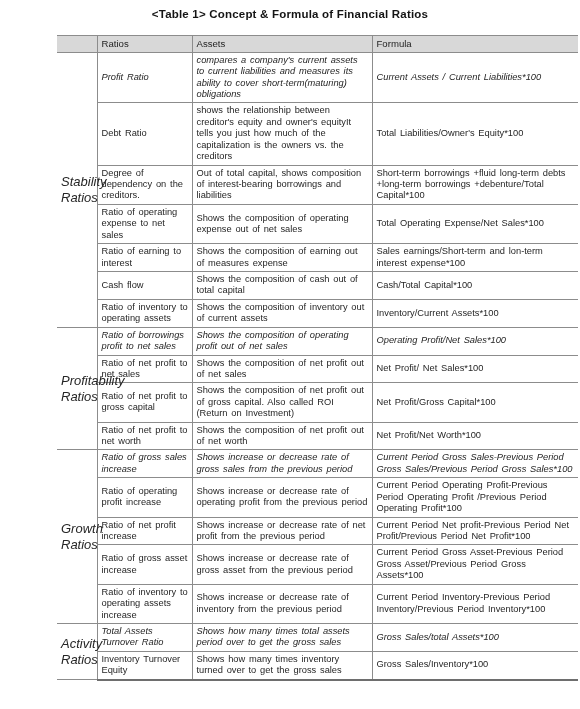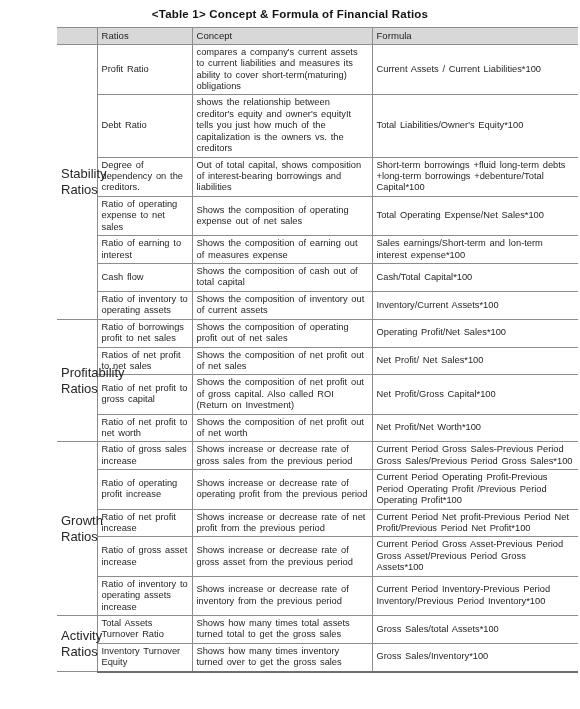--- a/index.html
+++ b/index.html
@@ -23,21 +23,21 @@
   .table-title {
     text-align: center;
     font-size: 11.5px;
     font-weight: bold;
     letter-spacing: 0.2px;
     color: #141414;
     padding-top: 8px;
     padding-bottom: 7px;
   }
   .table-wrap {
-    margin: 0 auto;
+    margin: 8px auto;
     width: 521px;
     padding-left: 55px;
     box-sizing: content-box;
   }
   table.ratios {
     border-collapse: collapse;
     width: 521px;
     table-layout: fixed;
     font-size: 9.3px;
     color: #262626;
@@ -77,21 +77,21 @@
   td.group-cell {
     text-align: center;
     border-left: none;
     border-right: 1px solid #8c8c8c;
     font-size: 13px;
     line-height: 1.9;
     padding: 2px 1px;
   }
   td.group-cell .g-line { display: block; }
 
-  tr.section-start > td { border-top: 1.6px solid #707070; }
+  tr.section-start > td { border-top: 1.6px solid #707070; font-style: italic; }
   tr.last-row > td { border-bottom: 2px solid #6e6e6e; }
 
   td.cell-concept, td.cell-formula, td.cell-ratio {
     vertical-align: middle;
   }
 </style>
 </head>
 <body>
 
 <div class="page">
@@ -103,21 +103,21 @@
       <colgroup>
         <col class="c-group">
         <col class="c-ratio">
         <col class="c-concept">
         <col class="c-formula">
       </colgroup>
       <thead>
         <tr>
           <th class="head-blank"></th>
           <th>Ratios</th>
-          <th>Concept</th>
+          <th>Assets</th>
           <th>Formula</th>
         </tr>
       </thead>
       <tbody id="table-body">
           <tr class="section-start">
             <td class="group-cell" rowspan="7">
               <span class="g-line">Stability</span>
               <span class="g-line">Ratios</span>
             </td>
             <td class="cell-ratio">Profit Ratio</td>
@@ -157,21 +157,21 @@
           <tr class="section-start">
             <td class="group-cell" rowspan="4">
               <span class="g-line">Profitability</span>
               <span class="g-line">Ratios</span>
             </td>
             <td class="cell-ratio">Ratio of borrowings profit to net sales</td>
             <td class="cell-concept">Shows the composition of operating profit out of net sales</td>
             <td class="cell-formula">Operating Profit/Net Sales*100</td>
           </tr>
           <tr>
-            <td class="cell-ratio">Ratios of net profit to net sales</td>
+            <td class="cell-ratio">Ratio of net profit to net sales</td>
             <td class="cell-concept">Shows the composition of net profit out of net sales</td>
             <td class="cell-formula">Net Profit/ Net Sales*100</td>
           </tr>
           <tr>
             <td class="cell-ratio">Ratio of net profit to gross capital</td>
             <td class="cell-concept">Shows the composition of net profit out of gross capital. Also called ROI (Return on Investment)</td>
             <td class="cell-formula">Net Profit/Gross Capital*100</td>
           </tr>
           <tr>
             <td class="cell-ratio">Ratio of net profit to net worth</td>
@@ -206,21 +206,21 @@
             <td class="cell-ratio">Ratio of inventory to operating assets increase</td>
             <td class="cell-concept">Shows increase or decrease rate of inventory from the previous period</td>
             <td class="cell-formula">Current Period Inventory-Previous Period Inventory/Previous Period Inventory*100</td>
           </tr>
           <tr class="section-start">
             <td class="group-cell" rowspan="2">
               <span class="g-line">Activity</span>
               <span class="g-line">Ratios</span>
             </td>
             <td class="cell-ratio">Total Assets Turnover Ratio</td>
-            <td class="cell-concept">Shows how many times total assets turned total to get the gross sales</td>
+            <td class="cell-concept">Shows how many times total assets period over to get the gross sales</td>
             <td class="cell-formula">Gross Sales/total Assets*100</td>
           </tr>
           <tr class="last-row">
             <td class="cell-ratio">Inventory Turnover Equity</td>
             <td class="cell-concept">Shows how many times inventory turned over to get the gross sales</td>
             <td class="cell-formula">Gross Sales/Inventory*100</td>
           </tr>
         </tbody>
     </table>
   </div>

